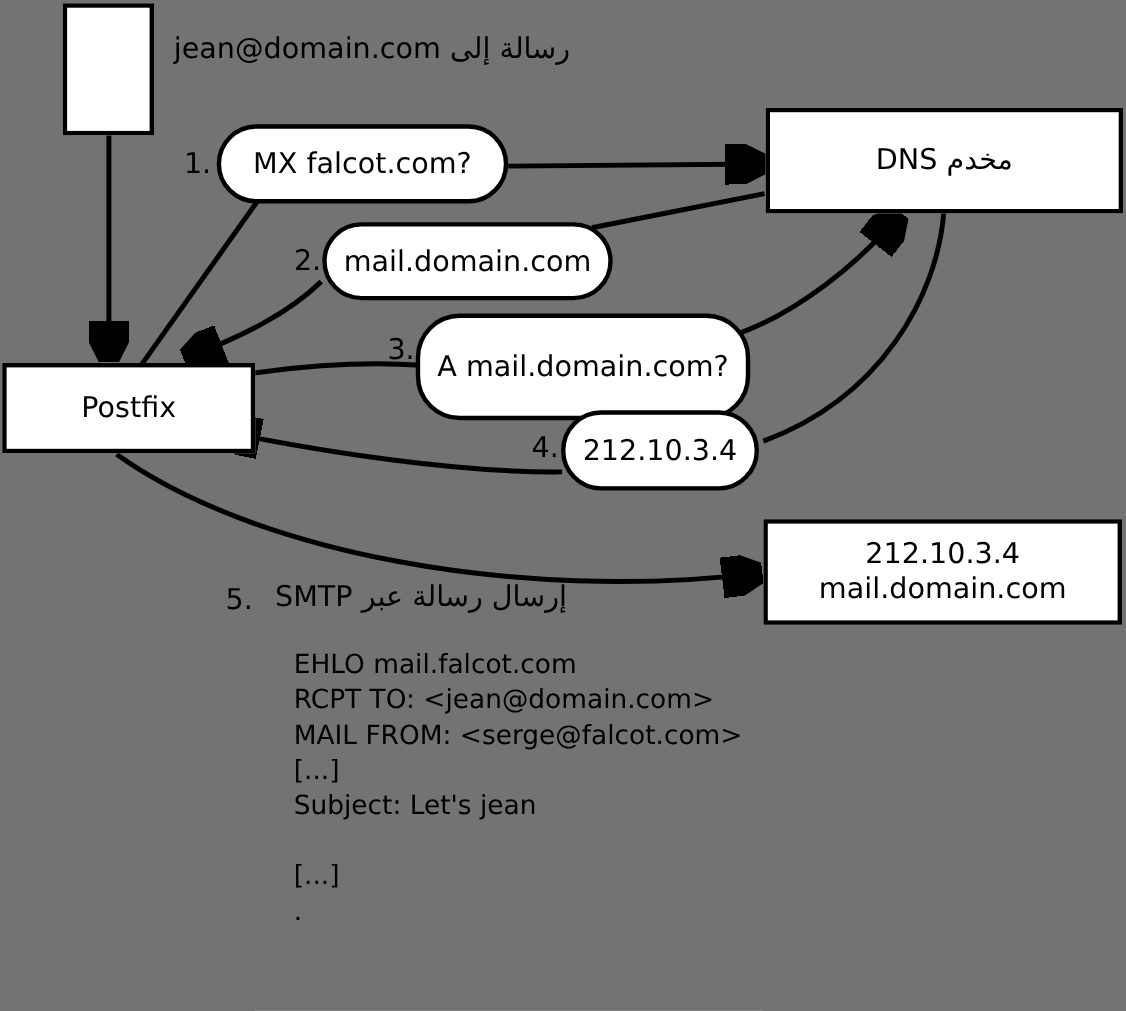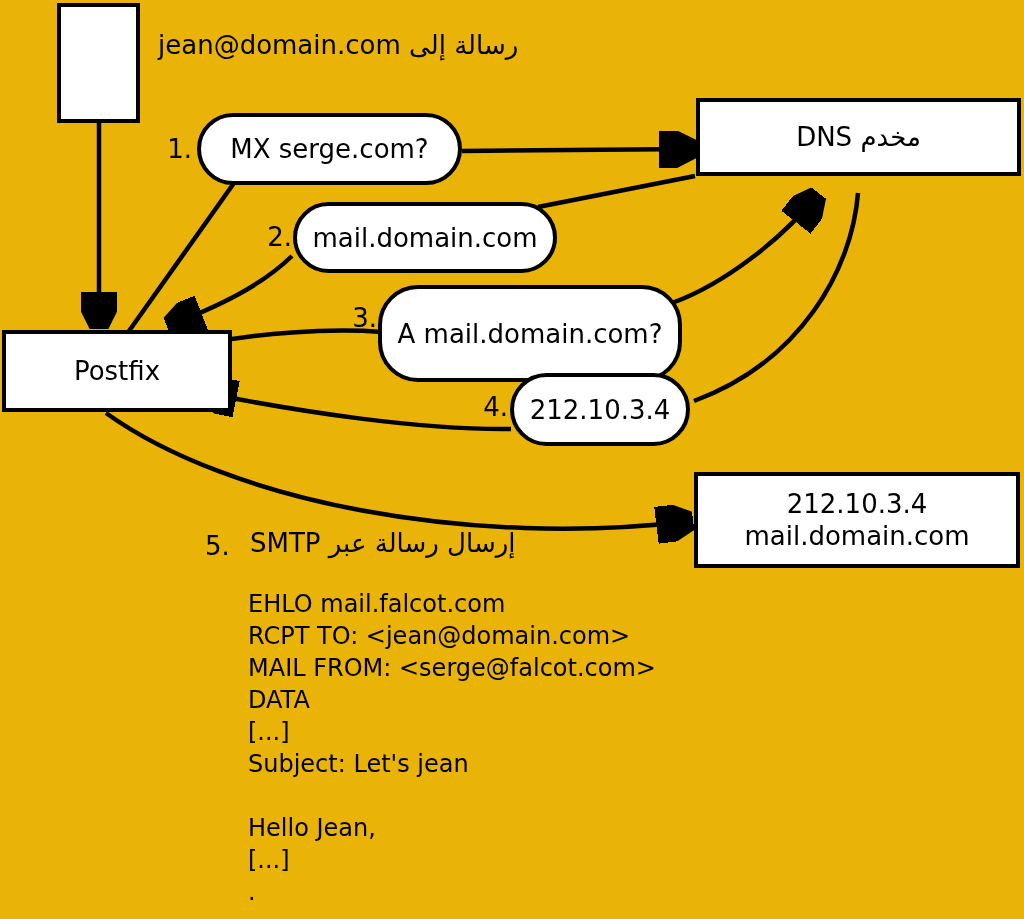--- a/index.html
+++ b/index.html
@@ -1,38 +1,38 @@
 <!DOCTYPE html>
 <html><head>
 <meta charset="utf-8">
 <style>
   html,body{margin:0;padding:0;background:#ffffff;}
   .canvas{
-    position:relative;width:1024px;height:919px;background:#eab308;
+    position:relative;width:1024px;height:919px;background:#737373;
     font-family:"DejaVu Sans",sans-serif;color:#000;overflow:hidden;
   }
   .node{
     position:absolute;background:#ffffff;border:4.5px solid #000;
     box-sizing:border-box;display:flex;align-items:center;justify-content:center;
     z-index:2;
   }
   .rect{border-radius:0;}
   .pill{border-radius:40px;}
   .node-label{font-size:26px;white-space:nowrap;}
   .two-line{flex-direction:column;line-height:32px;font-size:26px;text-align:center;}
   .stepnum{
     position:absolute;font-size:26px;z-index:3;text-align:right;white-space:nowrap;
   }
   .floating-label{position:absolute;font-size:26px;white-space:nowrap;z-index:3;}
   #connectors{position:absolute;left:0;top:0;z-index:1;}
   #connectors path{stroke:#000;stroke-width:4.5;fill:none;}
   .smtp-block{
     position:absolute;left:248px;top:588px;font-size:24px;z-index:3;
   }
-  .smtp-line{height:32px;line-height:32px;white-space:pre;}
+  .smtp-line{height:32px;line-height:32px;white-space:pre;margin-left:19px;}
 </style>
 </head>
 <body>
 
 <div class="canvas">
 
   <svg id="connectors" width="1024" height="919" viewBox="0 0 1024 919">
     <defs>
       <marker id="ah" viewBox="0 0 10 10" refX="9.7" refY="5" markerWidth="8.2" markerHeight="8.2" orient="auto">
         <path d="M 0 0 L 10 5 L 0 10 L 2.8 5 Z" fill="#000" stroke="none"></path>
@@ -49,21 +49,21 @@
     <path d="M 511 429 C 420 430 300 412 201 392" marker-end="url(#ah)"></path>
     <path d="M 106 413 C 230 502 470 548 692 521" marker-end="url(#ah)"></path>
   </svg>
 
   <div class="node rect" style="left:57px;top:3px;width:83px;height:120px;"></div>
 
   <div class="floating-label" dir="rtl" style="left:158px;top:30px;">رسالة إلى jean@domain.com</div>
 
   <div class="stepnum" style="left:150px;top:134px;width:42px;">1.</div>
   <div class="node pill" style="left:197px;top:113px;width:265px;height:72px;">
-    <span class="node-label">MX serge.com?</span>
+    <span class="node-label">MX falcot.com?</span>
   </div>
 
   <div class="stepnum" style="left:250px;top:222px;width:42px;">2.</div>
   <div class="node pill" style="left:293px;top:202px;width:264px;height:71px;">
     <span class="node-label">mail.domain.com</span>
   </div>
 
   <div class="stepnum" style="left:335px;top:303px;width:42px;">3.</div>
   <div class="node pill" style="left:378px;top:285px;width:304px;height:97px;">
     <span class="node-label">A mail.domain.com?</span>
@@ -71,38 +71,36 @@
 
   <div class="stepnum" style="left:466px;top:392px;width:42px;">4.</div>
   <div class="node pill" style="left:510px;top:373px;width:180px;height:73px;">
     <span class="node-label">212.10.3.4</span>
   </div>
 
   <div class="node rect" style="left:2px;top:330px;width:230px;height:82px;">
     <span class="node-label">Postfix</span>
   </div>
 
-  <div class="node rect" style="left:696px;top:98px;width:325px;height:78px;text-align:right;">
+  <div class="node rect" style="left:696px;top:98px;width:325px;height:96px;text-align:right;">
     <span class="node-label" dir="rtl">مخدم DNS</span>
   </div>
 
   <div class="node rect two-line" style="left:694px;top:472px;width:326px;height:96px;">
     <span>212.10.3.4</span>
     <span>mail.domain.com</span>
   </div>
 
   <div class="floating-label" style="left:205px;top:531px;">5.</div>
   <div class="floating-label" dir="rtl" style="left:250px;top:528px;">إرسال رسالة عبر SMTP</div>
 
   <div class="smtp-block">
     <div class="smtp-line">EHLO mail.falcot.com</div>
     <div class="smtp-line">RCPT TO: &lt;jean@domain.com&gt;</div>
     <div class="smtp-line">MAIL FROM: &lt;serge@falcot.com&gt;</div>
-    <div class="smtp-line">DATA</div>
     <div class="smtp-line">[...]</div>
     <div class="smtp-line">Subject: Let's jean</div>
     <div class="smtp-line"></div>
-    <div class="smtp-line">Hello Jean,</div>
     <div class="smtp-line">[...]</div>
     <div class="smtp-line">.</div>
   </div>
 
 </div>
 
 </body></html>

